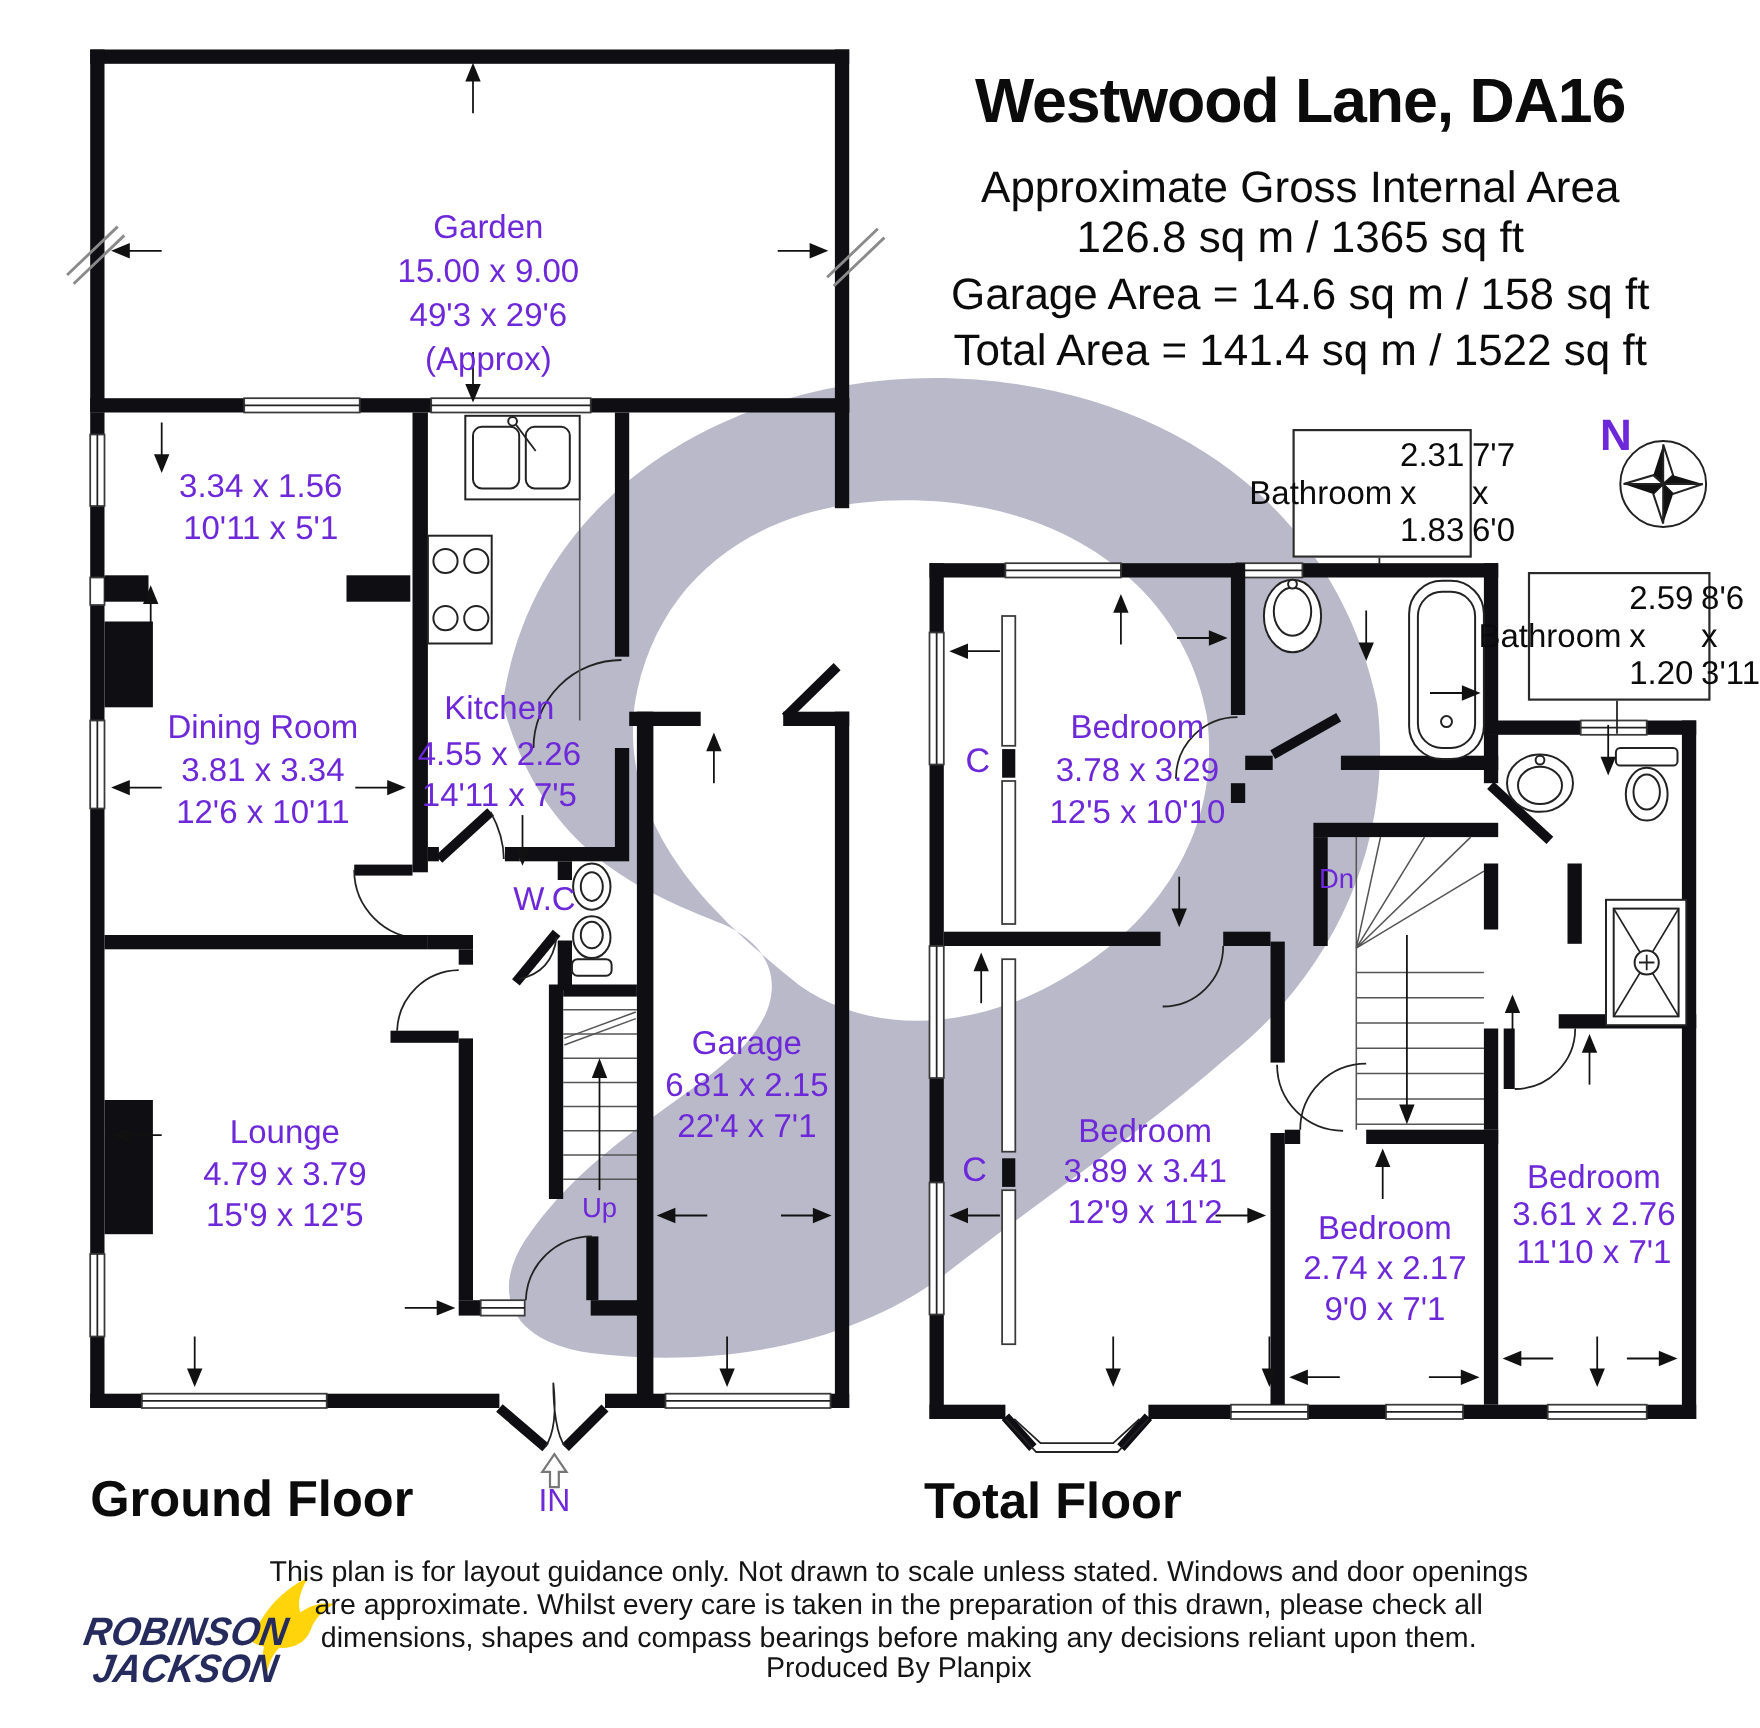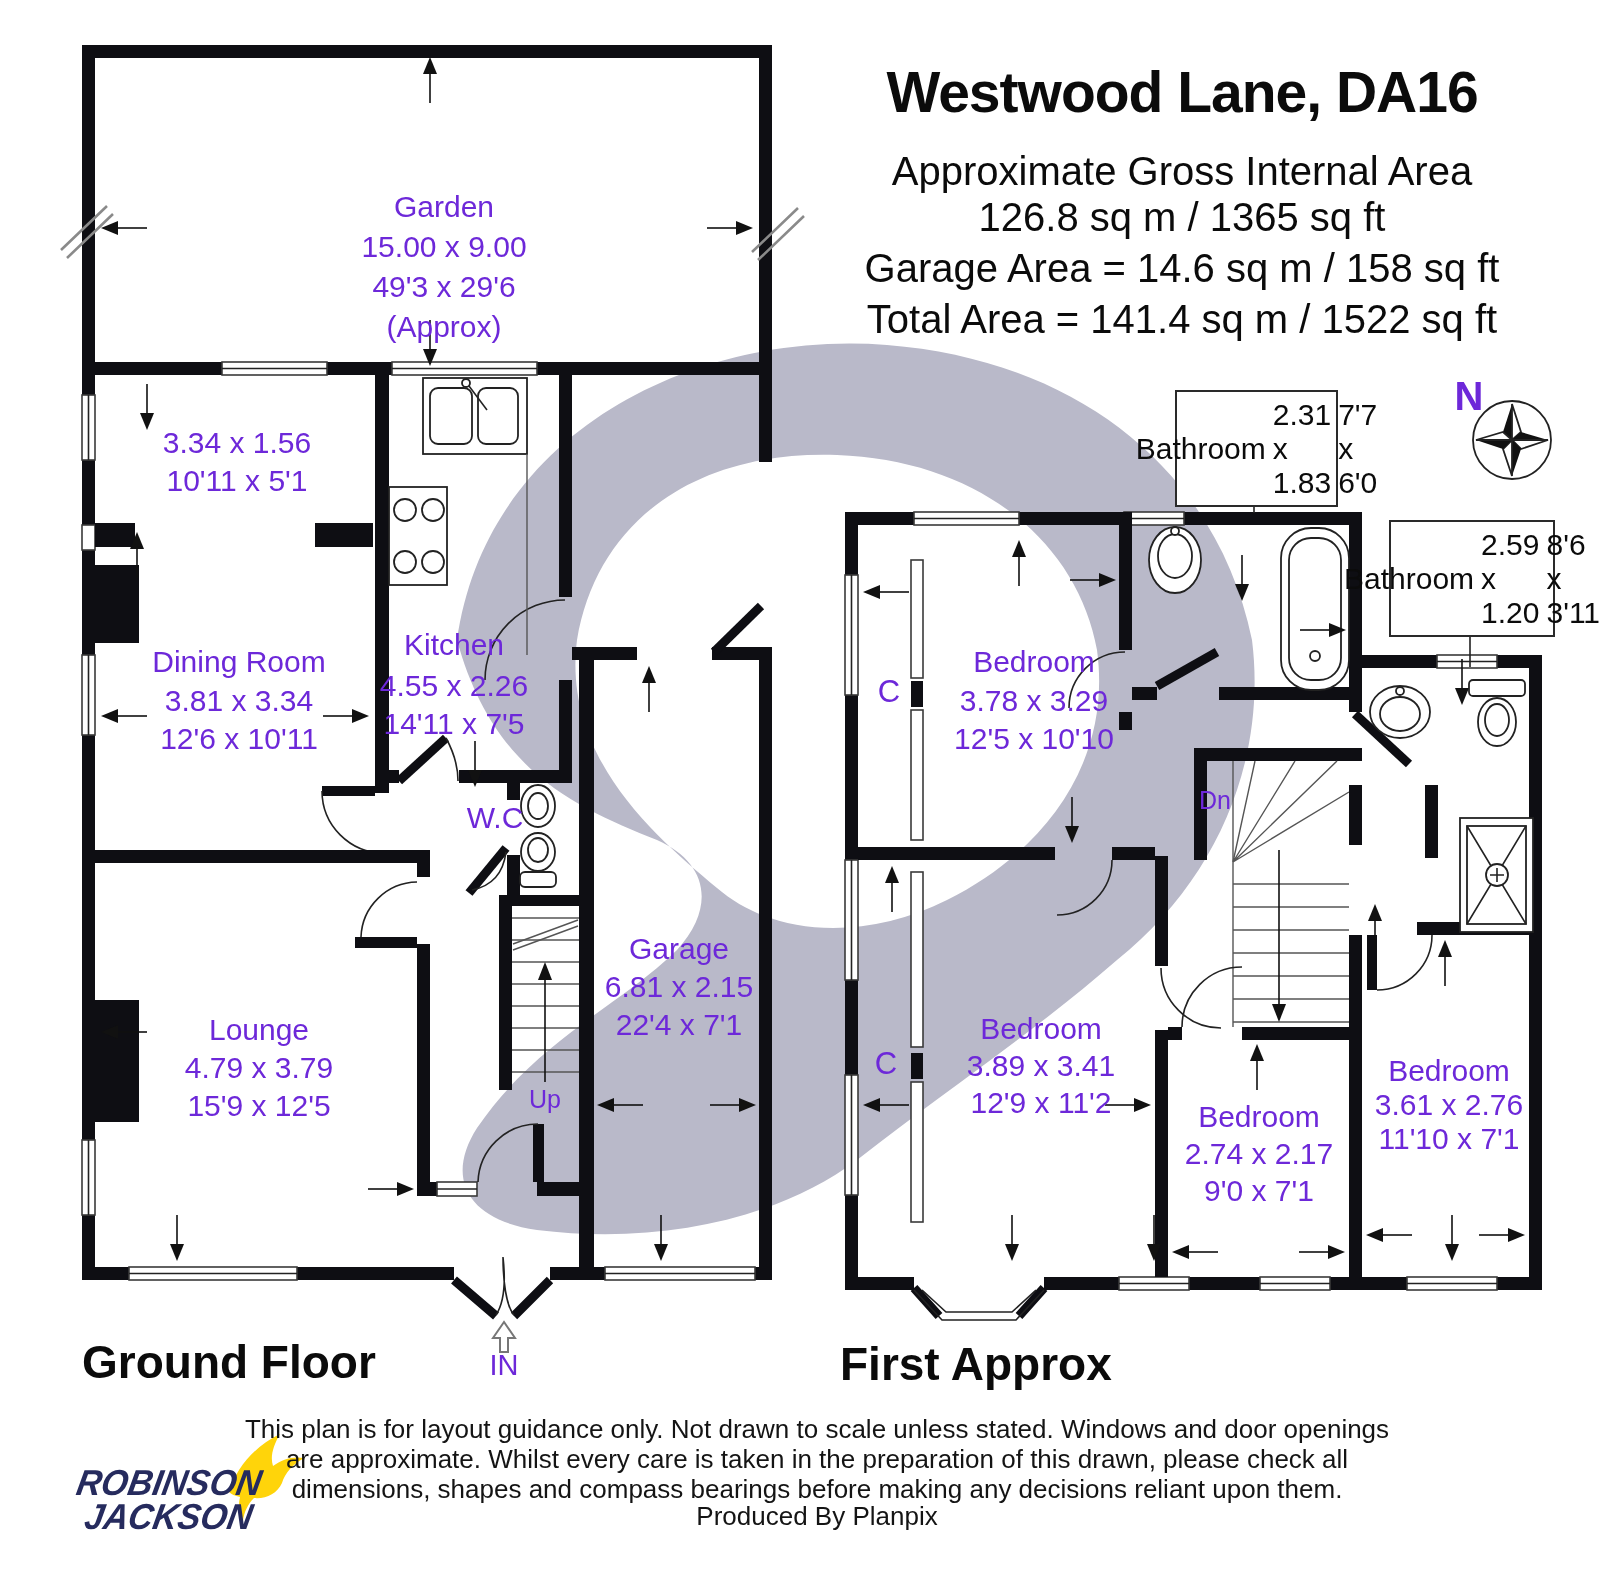--- a/index.html
+++ b/index.html
@@ -418,21 +418,21 @@
   <div class="lbl" style="left:1242px;top:1191px">9'0 x 7'1</div>
 
   <div class="lbl" style="left:1432px;top:1071px">Bedroom</div>
   <div class="lbl" style="left:1432px;top:1105px">3.61 x 2.76</div>
   <div class="lbl" style="left:1432px;top:1139px">11'10 x 7'1</div>
 
   <div class="lbl" style="left:872px;top:691px;font-size:31px">C</div>
   <div class="lbl" style="left:869px;top:1063px;font-size:31px">C</div>
   <div class="lbl sm" style="left:1198px;top:800px">Dn</div>
 
-  <div class="flabel" style="left:823px;top:1364px">First Approx</div>
+  <div class="flabel" style="left:823px;top:1364px">Total Floor</div>
 
   <div class="foot" style="left:800px;top:1429px">This plan is for layout guidance only. Not drawn to scale unless stated. Windows and door openings</div>
   <div class="foot" style="left:800px;top:1459px">are approximate. Whilst every care is taken in the preparation of this drawn, please check all</div>
   <div class="foot" style="left:800px;top:1489px">dimensions, shapes and compass bearings before making any decisions reliant upon them.</div>
   <div class="foot" style="left:800px;top:1516px">Produced By Planpix</div>
 
   <div class="logo-line" style="left:60px;top:1462px;font-size:36px">ROBINSON</div>
   <div class="logo-line" style="left:68px;top:1496px;font-size:36px">JACKSON</div>
 </div>
 

